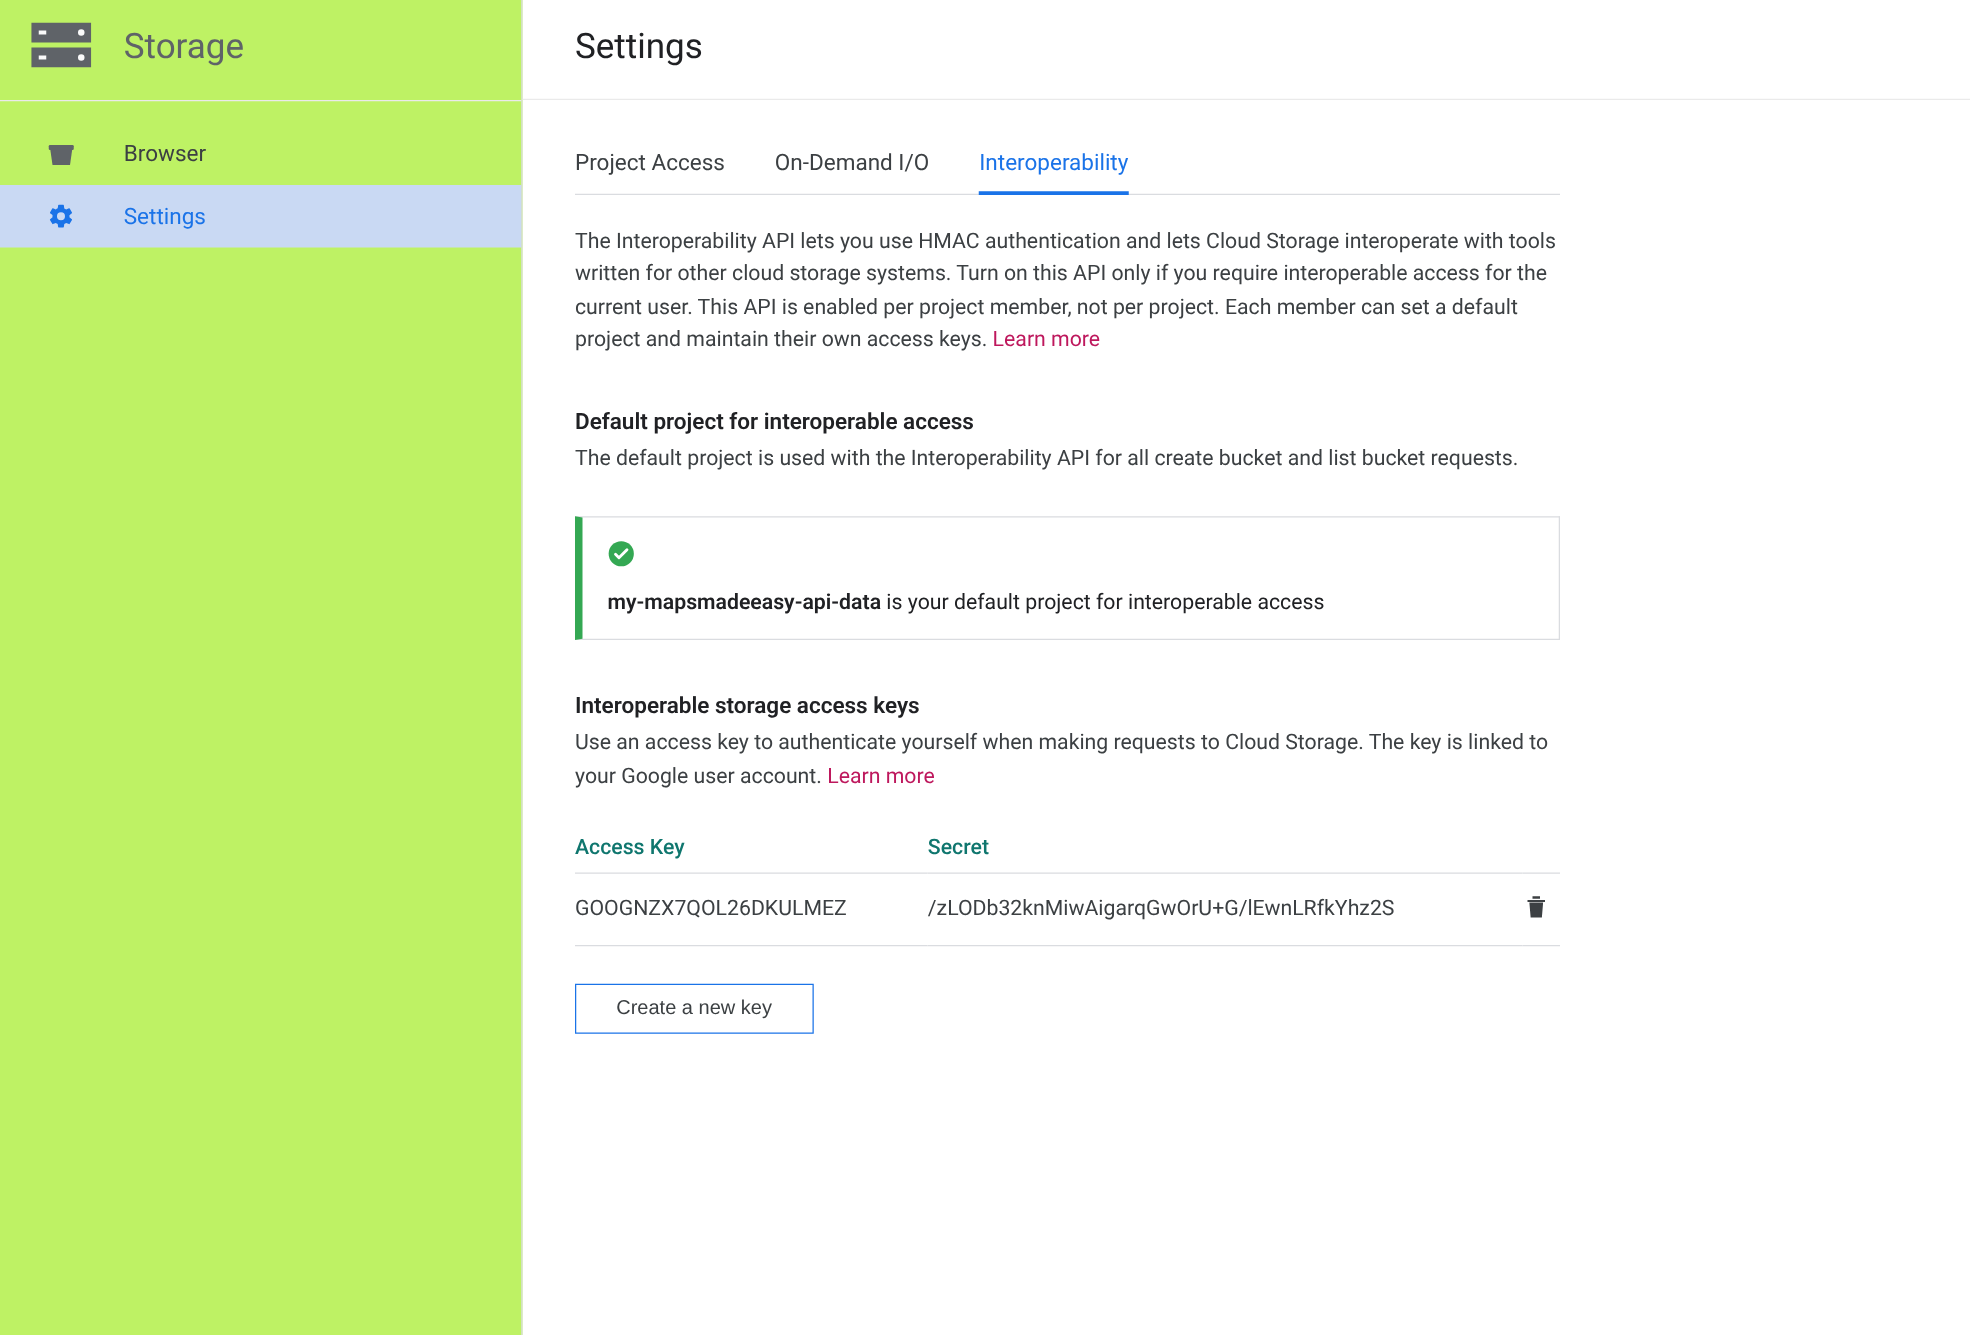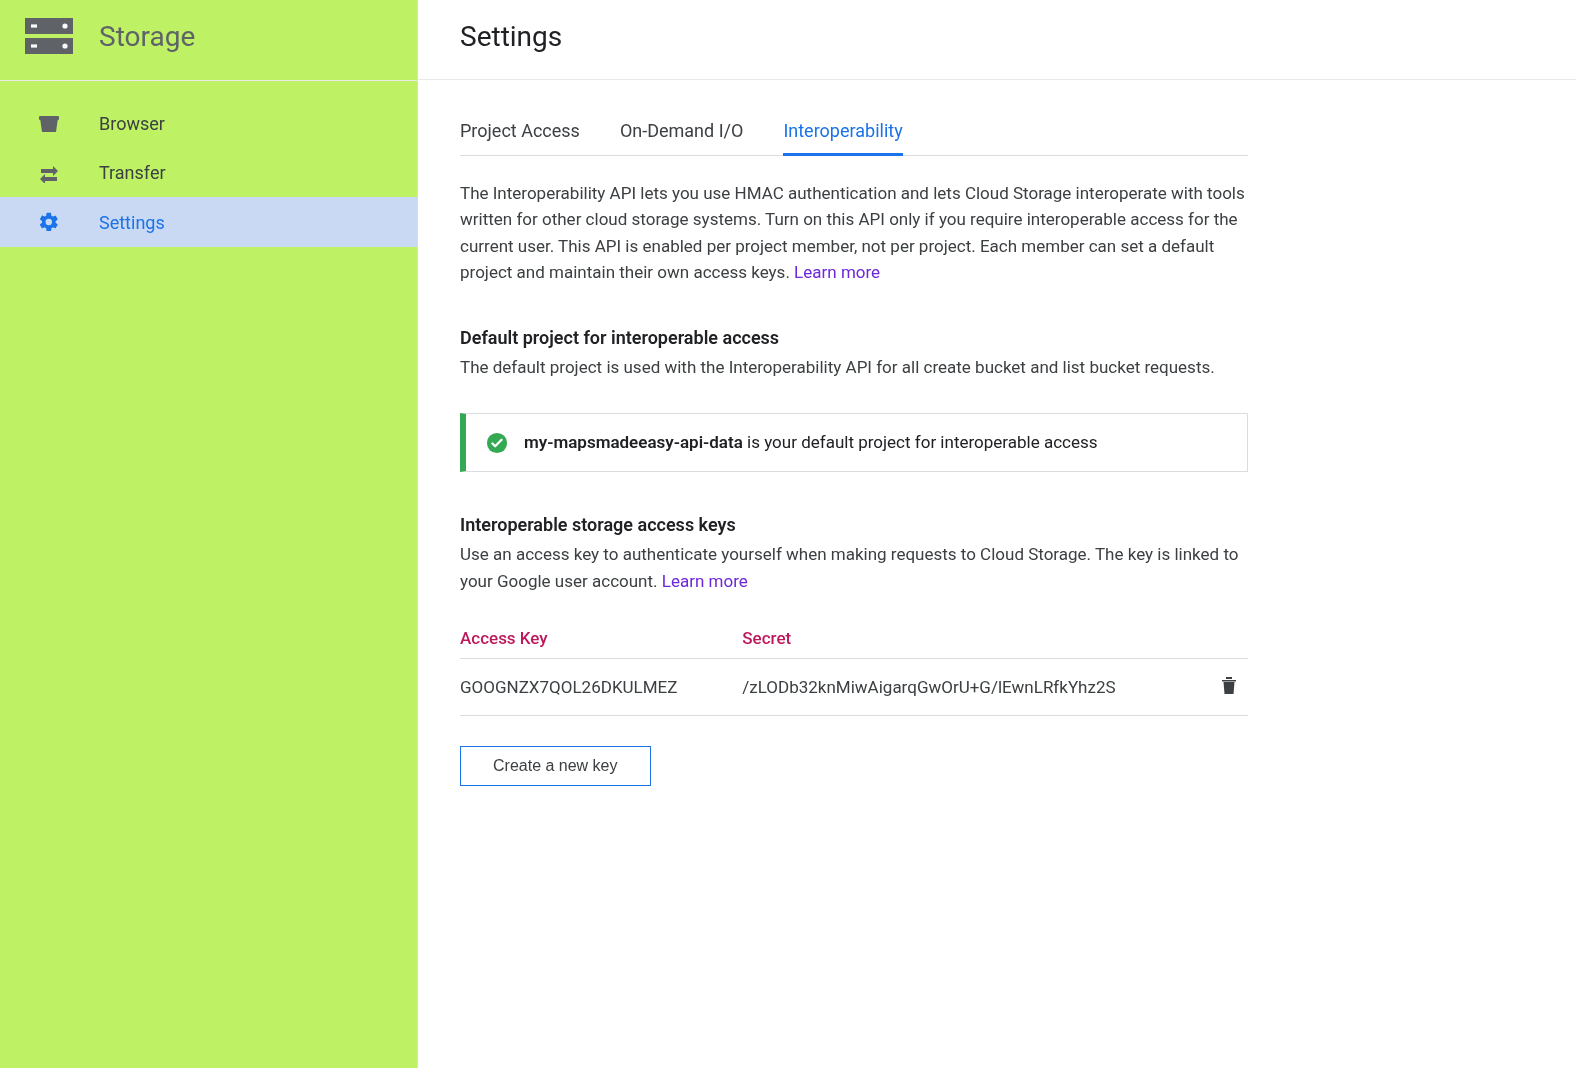--- a/index.html
+++ b/index.html
@@ -83,21 +83,21 @@
     color: #1a73e8;
     border-bottom-color: #1a73e8;
   }
   
   .desc {
     margin-top: 24px;
     font-size: 17px;
     line-height: 1.55;
     color: #3c4043;
   }
-  .link { color: #6d28d9; cursor: pointer; margin-top: 42px; }
+  .link { color: #be185d; cursor: pointer; margin-top: 42px; }
   .section-heading {
     margin-top: 42px;
     font-size: 18px;
     font-weight: 600;
     color: #202124;
   }
   .section-sub {
     margin-top: 6px;
     font-size: 17px;
     line-height: 1.55;
@@ -105,39 +105,40 @@
   }
   
   .notice {
     margin-top: 32px;
     border: 1px solid #dadce0;
     border-left: 6px solid #34a853;
     padding: 16px 20px;
     display: flex;
     align-items: flex-start;
     gap: 16px;
+    flex-direction: column;
   }
   .notice .check {
     flex-shrink: 0;
     width: 22px; height: 22px;
     margin-top: 2px;
   }
   .notice-text { font-size: 17px; color: #202124; line-height: 1.5; }
   .notice-text strong { font-weight: 600; }
   
   .keys-table {
     width: 100%;
     margin-top: 24px;
     border-collapse: collapse;
     font-size: 17px;
   }
   .keys-table th {
     text-align: left;
     font-weight: 500;
-    color: #be185d;
+    color: #0f766e;
     padding: 10px 10px 10px 0;
     border-bottom: 1px solid #dadce0;
   }
   .keys-table td {
     padding: 16px 10px 16px 0;
     border-bottom: 1px solid #dadce0;
     color: #3c4043;
   }
   .keys-table td.icon-cell { width: 30px; text-align: right; }
   .keys-table .trash { cursor: pointer; }
@@ -173,29 +174,20 @@
     </div>
     <nav class="nav">
       <div class="nav-item">
         <span class="icon-wrap">
           <svg width="24" height="20" viewBox="0 0 24 20">
               <path d="M3 4 h18 l-2 14 h-14 z" fill="#5f6368"></path>
               <rect x="2" y="2" width="20" height="4" rx="1" fill="#5f6368"></rect>
             </svg>
         </span>
         <span>Browser</span>
-      </div>
-      <div class="nav-item">
-        <span class="icon-wrap">
-          <svg width="24" height="20" viewBox="0 0 24 20">
-              <path d="M4 6 h12 l0 -3 l5 5 l-5 5 l0 -3 h-12 z" fill="#5f6368"></path>
-              <path d="M20 14 h-12 l0 3 l-5 -5 l5 -5 l0 3 h12 z" fill="#5f6368" transform="translate(0,4)"></path>
-            </svg>
-        </span>
-        <span>Transfer</span>
       </div>
       <div class="nav-item active">
         <span class="icon-wrap">
           <svg width="22" height="22" viewBox="0 0 24 24">
               <path fill="#1a73e8" d="M19.14,12.94a7,7,0,0,0,.05-.94,7,7,0,0,0-.05-.94l2.11-1.65a.5.5,0,0,0,.12-.64l-2-3.46a.5.5,0,0,0-.61-.22l-2.49,1a7,7,0,0,0-1.63-.94l-.38-2.65A.5.5,0,0,0,13.77,2H9.77a.5.5,0,0,0-.49.42L8.9,5.07a7,7,0,0,0-1.63.94l-2.49-1a.5.5,0,0,0-.61.22l-2,3.46a.5.5,0,0,0,.12.64L4.4,11a7,7,0,0,0-.05.94,7,7,0,0,0,.05.94L2.29,14.53a.5.5,0,0,0-.12.64l2,3.46a.5.5,0,0,0,.61.22l2.49-1a7,7,0,0,0,1.63.94l.38,2.65a.5.5,0,0,0,.49.42h4a.5.5,0,0,0,.49-.42l.38-2.65a7,7,0,0,0,1.63-.94l2.49,1a.5.5,0,0,0,.61-.22l2-3.46a.5.5,0,0,0-.12-.64ZM11.77,15.5A3.5,3.5,0,1,1,15.27,12,3.5,3.5,0,0,1,11.77,15.5Z"></path>
             </svg>
         </span>
         <span>Settings</span>
       </div>
     </nav>

